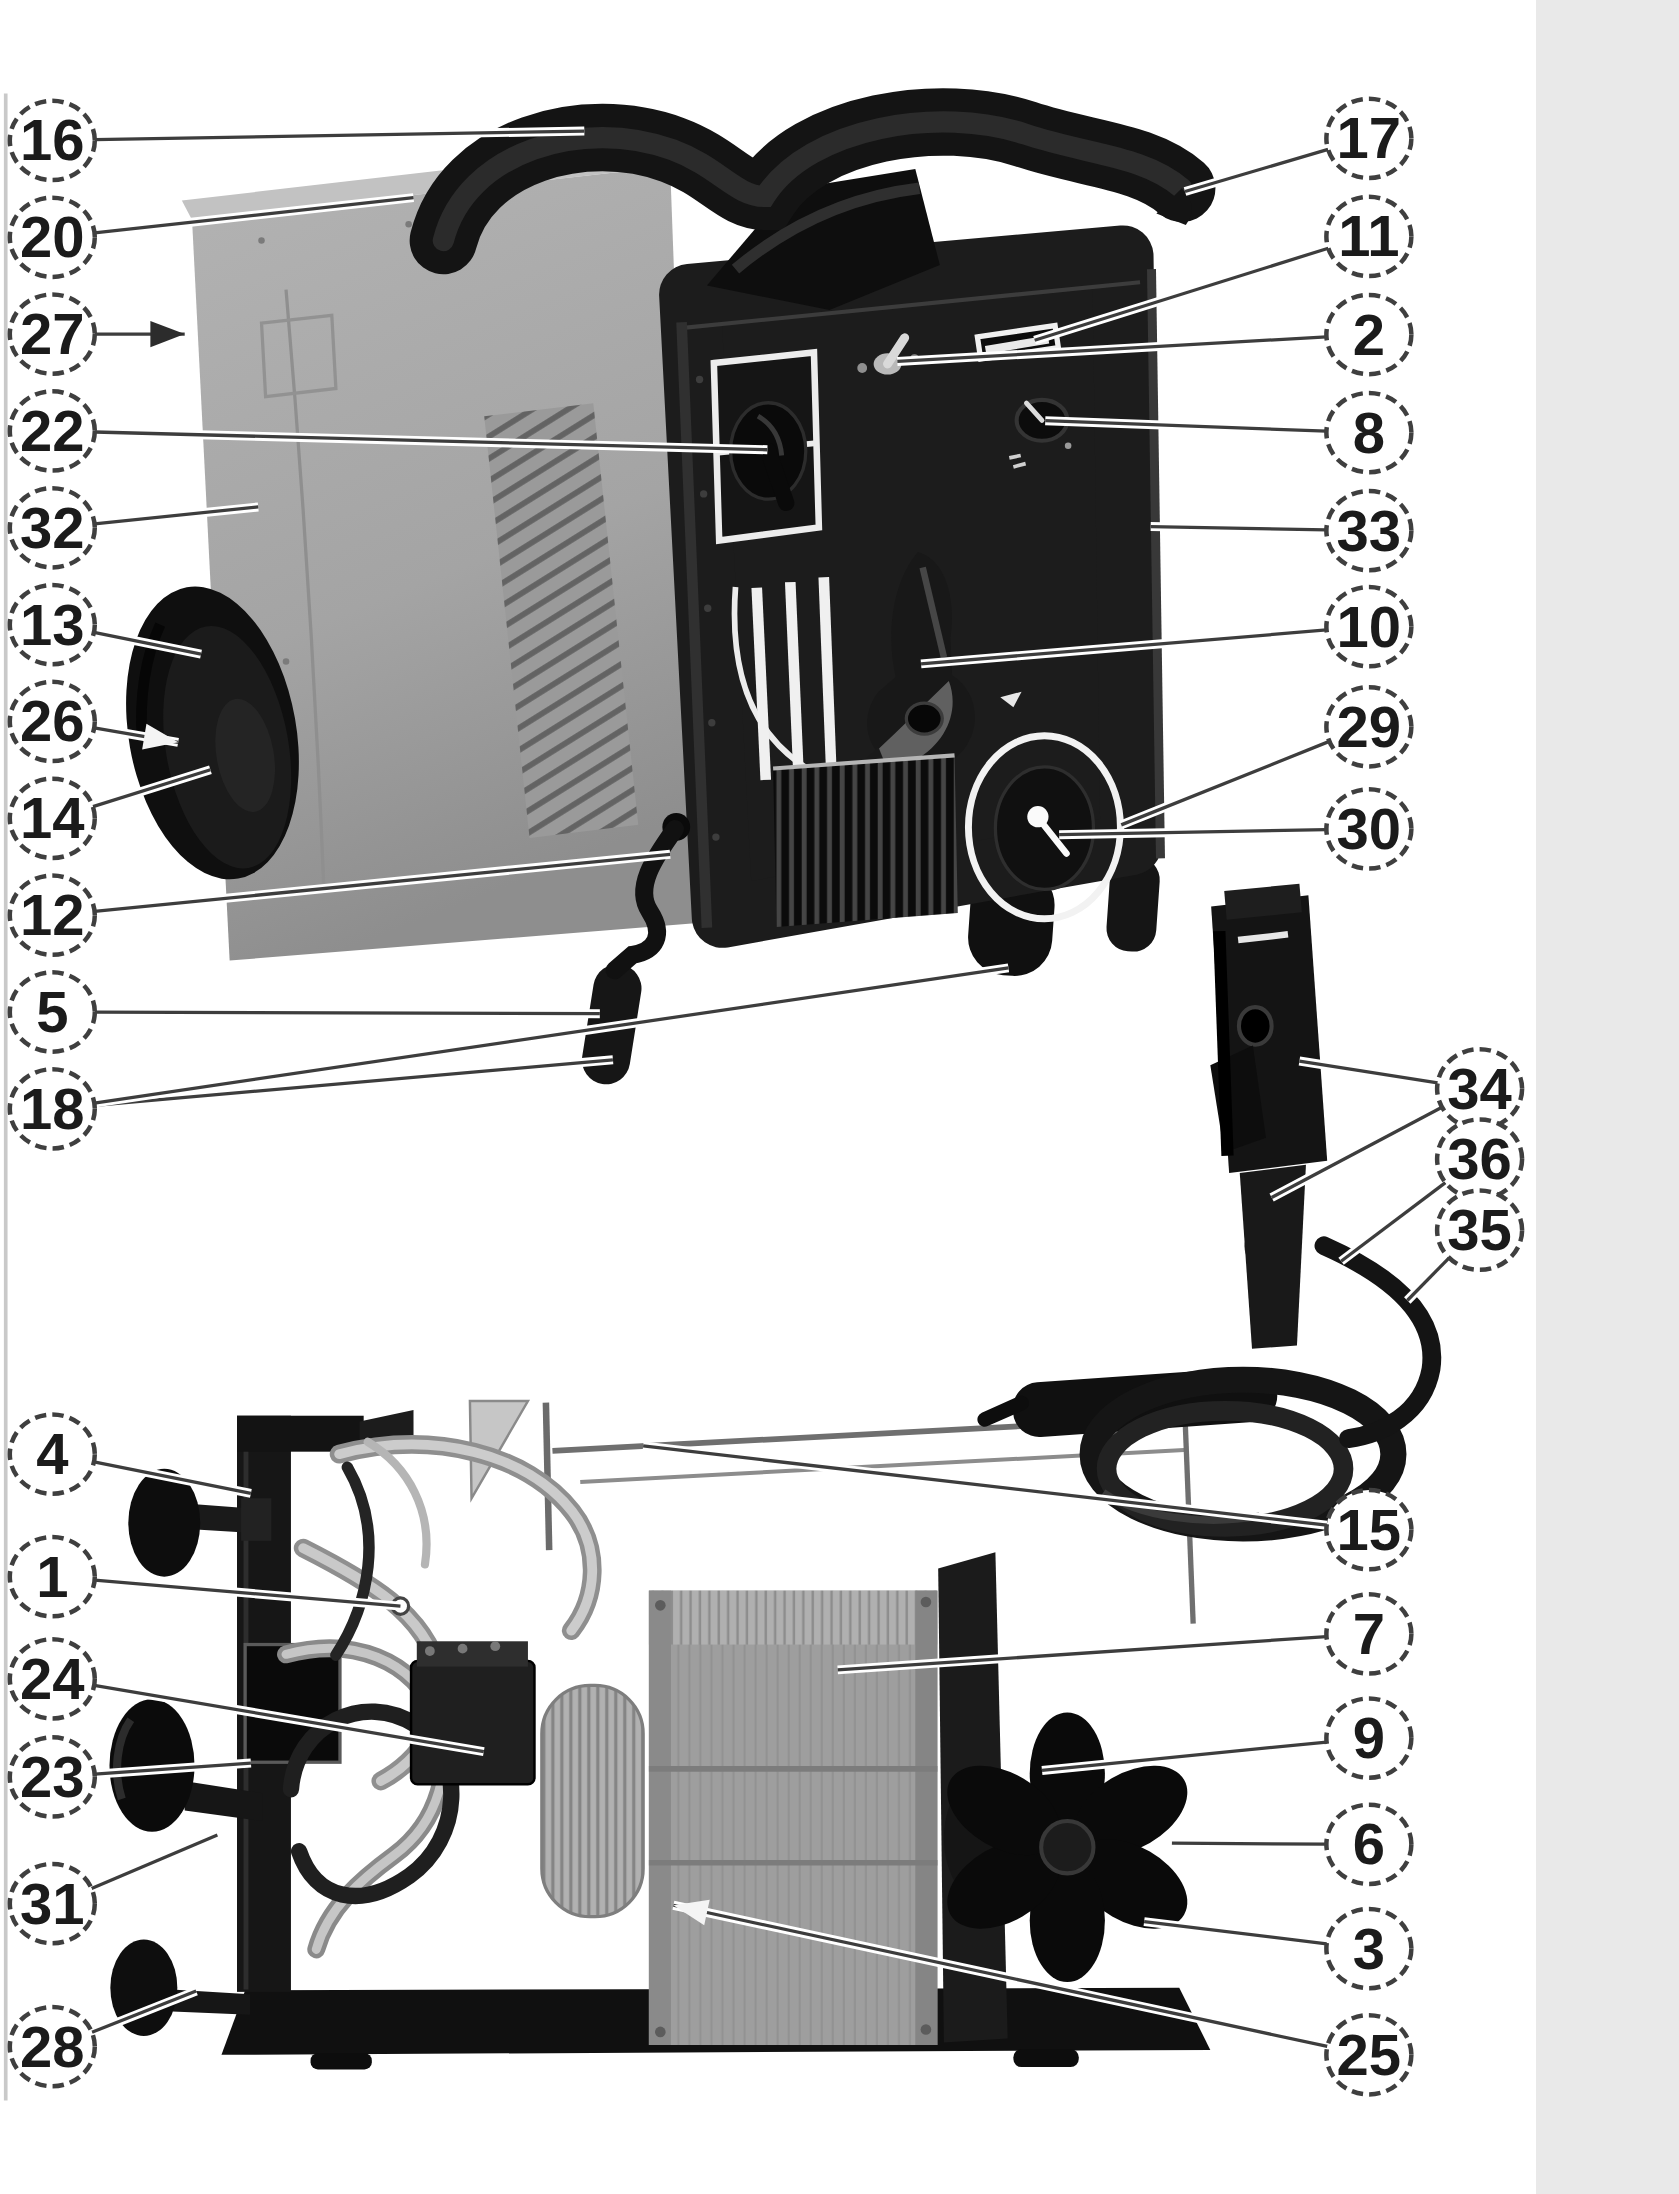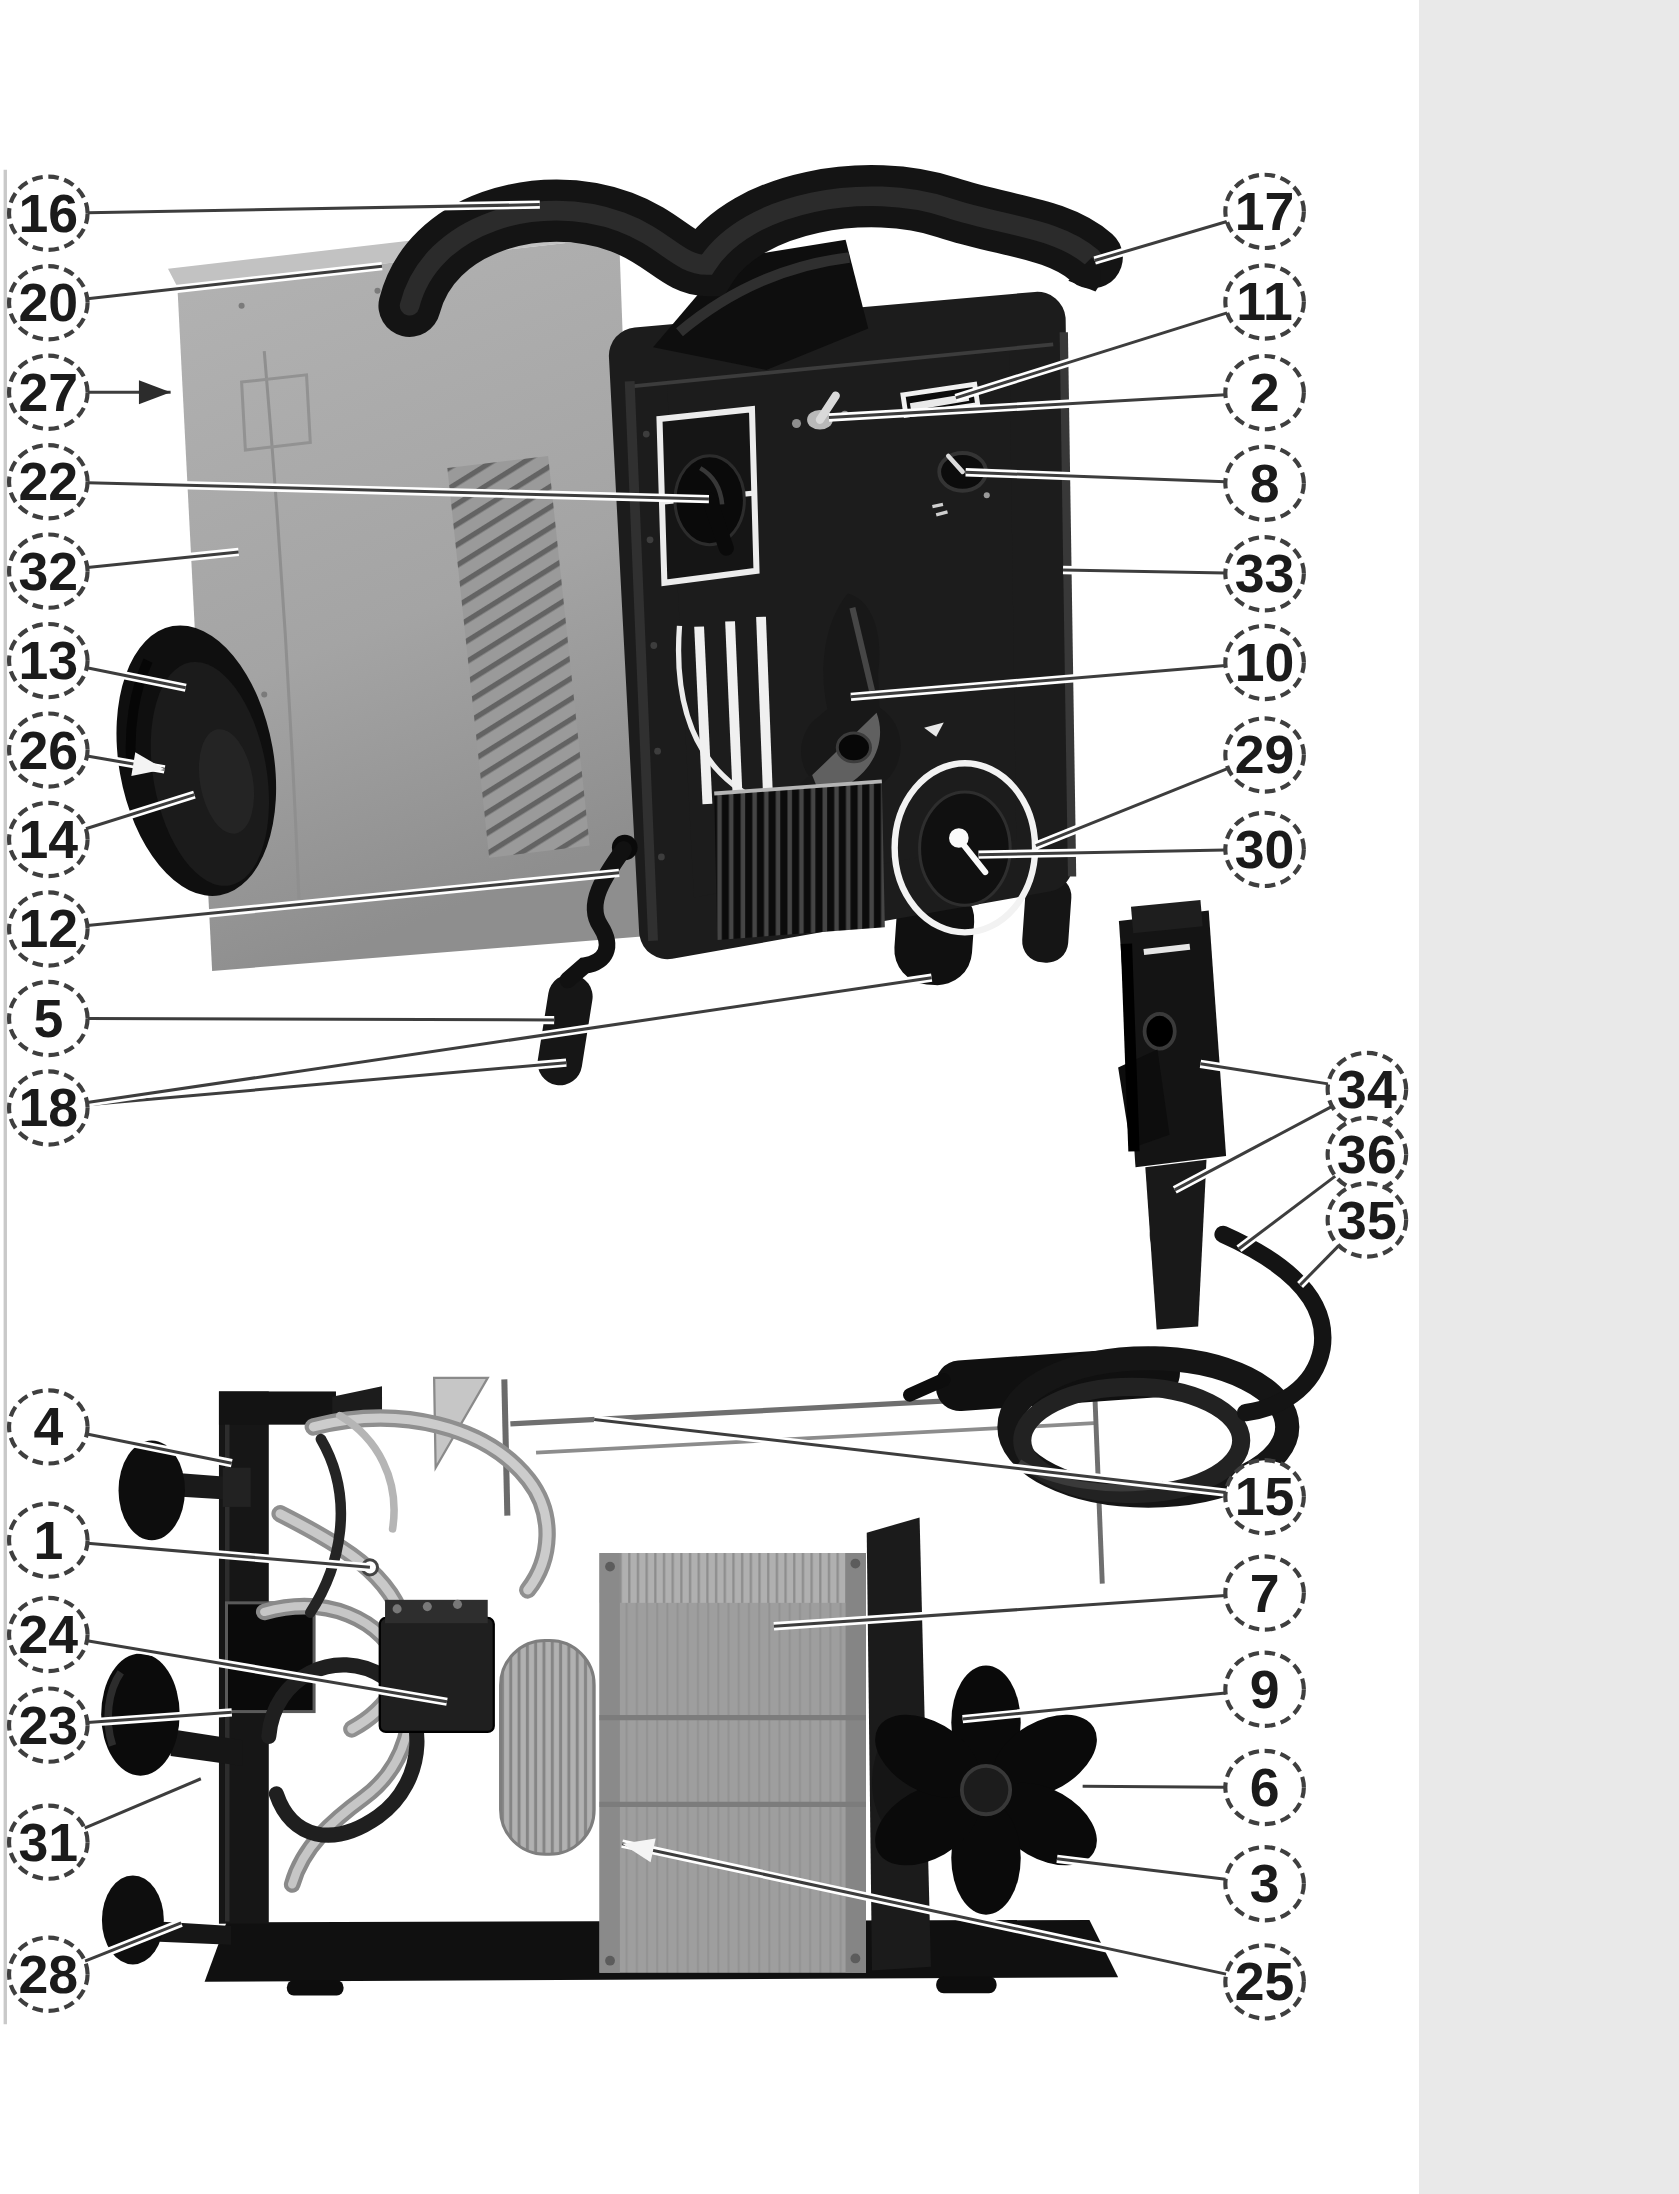--- a/index.html
+++ b/index.html
@@ -1,17 +1,17 @@
 <!DOCTYPE html>
 <html style="font-size:7.1px"><head>
 <meta charset="utf-8">
 <title>Welder parts diagram</title>
 <style>
   html,body{margin:0;padding:0;background:#e9e9e9;}
-  .page{position:relative;width:1419px;height:2194px;background:#ffffff;overflow:hidden;
+  .page{position:relative;width:1536px;height:2194px;background:#ffffff;overflow:hidden;
         font-family:"Liberation Sans",sans-serif;}
   svg{position:absolute;left:0;top:0;width:100%;height:100%;}
   svg text{font-family:"Liberation Sans","DejaVu Sans",sans-serif;}
 </style>
 </head>
 <body>
 
 <div class="page">
 <svg viewBox="0 0 3759 4912">
   <defs>

